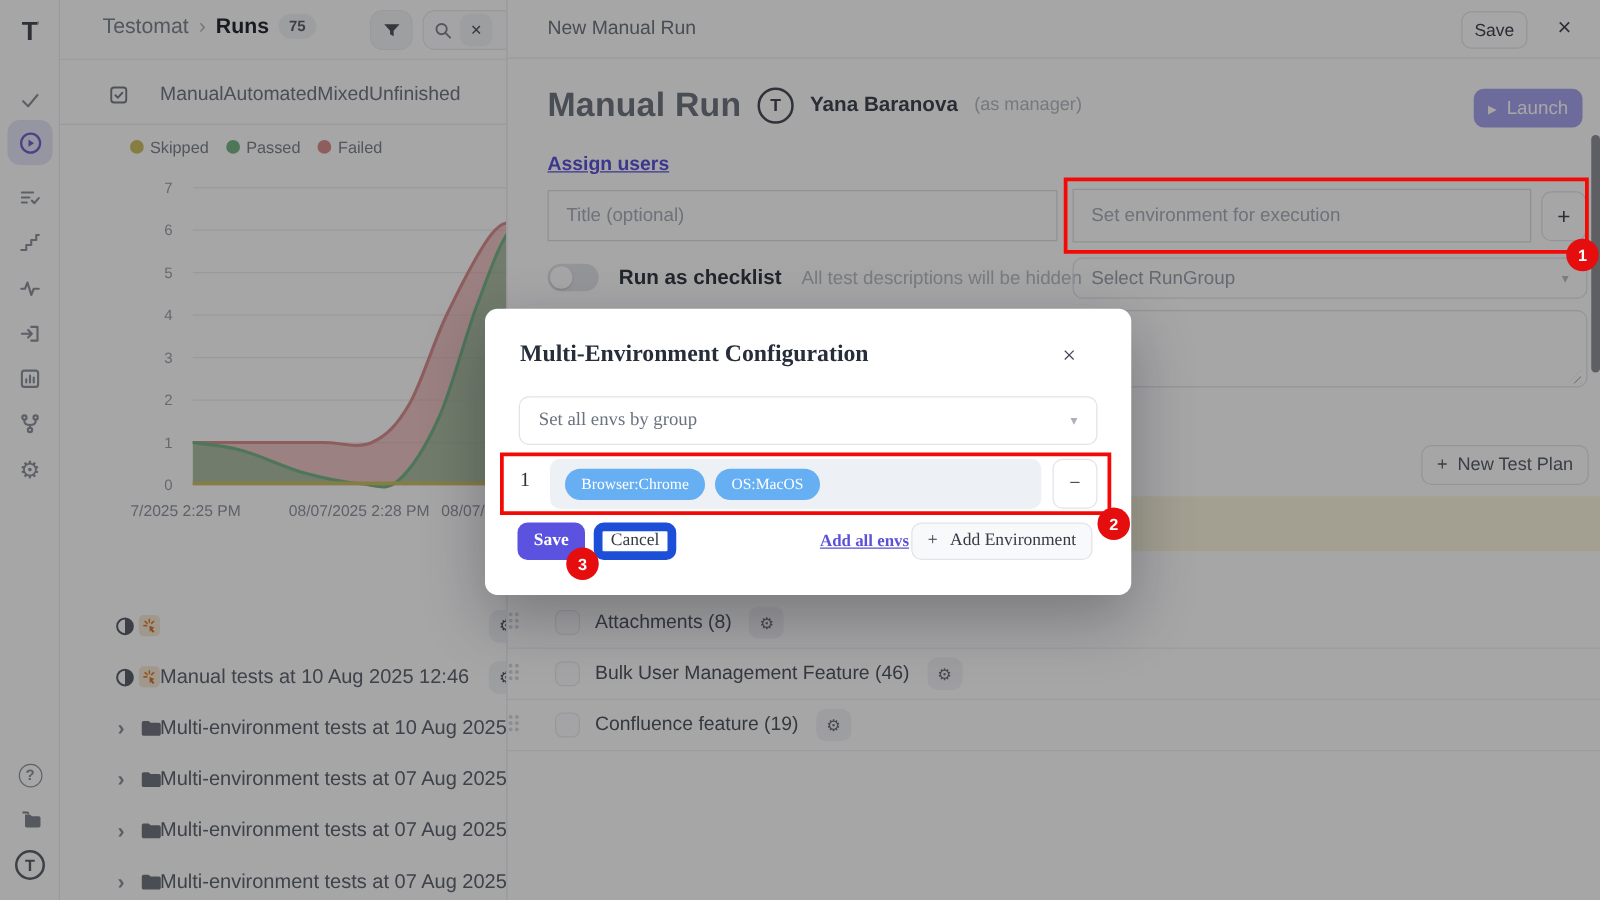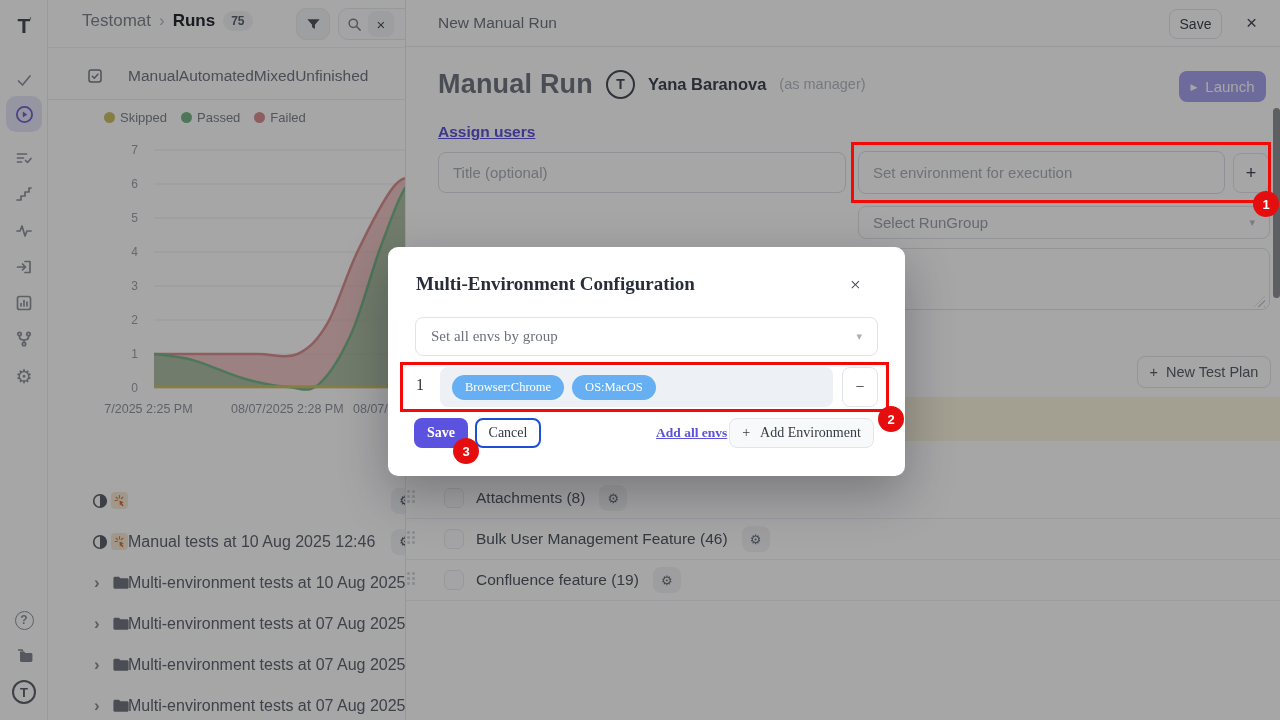--- a/index.html
+++ b/index.html
@@ -61,21 +61,21 @@
   .d-save { position:absolute; left:763px; top:9px; width:53px; height:30px; background:#fff; border:1px solid #e3e5e8; border-radius:8px; font-size:14px; color:#3c414a; display:flex; align-items:center; justify-content:center; }
   .d-close { position:absolute; left:840px; top:12px; font-size:19px; color:#41464e; }
   .titlerow { position:absolute; left:32px; top:66px; height:36px; display:flex; align-items:center; gap:13px; }
   .d-title { font-size:27px; font-weight:bold; color:#6e747e; letter-spacing:.2px; }
   .avatar { width:29px; height:29px; border:2px solid #464b54; border-radius:50%; display:flex; align-items:center; justify-content:center; font-size:14px; font-weight:bold; color:#464b54; }
   .owner { font-size:16.5px; font-weight:bold; color:#3c424b; }
   .role { font-size:14.5px; color:#b4b9c0; }
   .launch { position:absolute; left:773px; top:71px; width:87px; height:31px; background:#a7a2ee; border-radius:8px; color:#fff; font-size:15px; display:flex; align-items:center; justify-content:center; gap:8px; }
   .launch .tri { font-size:9px; }
   .assign { position:absolute; left:32px; top:123px; font-size:15.5px; font-weight:bold; color:#5a51d8; text-decoration:underline; }
-  .inputbox { background:#fff; border:1px solid #dcdfe4; border-radius:8px; font-size:15px; color:#3c424b; padding:0 14px; font-family:"Liberation Sans",sans-serif; }
+  .inputbox { background:#fff; border:1px solid #dcdfe4; border-radius:0; font-size:15px; color:#3c424b; padding:0 14px; font-family:"Liberation Sans",sans-serif; }
   .inputbox::placeholder { color:#a8aeb7; }
   .ti { position:absolute; left:32px; top:152px; width:408px; height:41px; }
   .togglerow { position:absolute; left:32px; top:209px; height:26px; display:flex; align-items:center; gap:16px; }
   .toggle { width:41px; height:22px; background:#e1e4e8; border-radius:999px; position:relative; }
   .toggle .knob { position:absolute; left:2px; top:2px; width:18px; height:18px; background:#fff; border-radius:50%; box-shadow:0 1px 2px rgba(0,0,0,.15); }
   .cl-label { font-size:16.5px; font-weight:bold; color:#30363f; }
   .cl-hint { font-size:15px; color:#b7bcc3; }
   .env-input { position:absolute; left:452px; top:151px; width:367px; height:43px; }
   .plus-btn { position:absolute; left:827px; top:153px; width:36px; height:40px; background:#fff; border:1px solid #e1e4e8; border-radius:8px; font-size:18px; color:#3f444d; display:flex; align-items:center; justify-content:center; }
   .rungroup { position:absolute; left:452px; top:206px; width:412px; height:33px; border:1px solid #e0e3e7; border-radius:8px; display:flex; align-items:center; padding:0 14px; font-size:15px; color:#9aa1aa; }
@@ -100,21 +100,21 @@
   .modal { position:absolute; left:388px; top:247px; width:517px; height:229px; background:#fff; border-radius:10px; box-shadow:0 18px 50px rgba(15,18,28,.30); z-index:20;font-family:Liberation Serif, serif; }
   .m-title { position:absolute; left:28px; top:26px; font-size:19px; font-weight:bold; color:#272e3a; }
   .m-close { position:absolute; left:462px; top:27px; font-size:19px; color:#3f4550; }
   .m-select { position:absolute; left:27px; top:70px; width:463px; height:39px; border:1px solid #e0e3e8; border-radius:8px; display:flex; align-items:center; padding:0 15px; font-size:15px; color:#6a727d; }
   .m-select .caret { margin-left:auto; font-size:11px; color:#aab0b8; }
   .m-idx { position:absolute; left:28px; top:129px; font-size:16px; color:#2c323c; }
   .m-envfield { position:absolute; left:52px; top:120px; width:393px; height:40px; background:#edf0f4; border-radius:8px; display:flex; align-items:center; gap:8px; padding-left:12px; }
   .pill { background:#66aff2; color:#fff; font-size:12.5px; padding:5px 13px; border-radius:999px; white-space:nowrap; }
   .m-minus { position:absolute; left:454px; top:120px; width:36px; height:40px; background:#fff; border:1px solid #e2e4e9; border-radius:8px; display:flex; align-items:center; justify-content:center; font-size:16px; color:#2e343d; }
   .m-save { position:absolute; left:26px; top:171px; width:54px; height:30px; background:#5c52e0; border-radius:8px; color:#fff; font-size:14px; font-weight:bold; display:flex; align-items:center; justify-content:center; }
-  .m-cancel { position:absolute; left:87px; top:171px; width:66px; height:30px; background:#fff; border:2px solid #1d4ed8; border-radius:8px; color:#333a44; font-size:14px; display:flex; align-items:center; justify-content:center; }
+  .m-cancel { position:absolute; left:87px; top:171px; width:66px; height:30px; background:#fff; border:7px solid #1d4ed8; border-radius:8px; color:#333a44; font-size:14px; display:flex; align-items:center; justify-content:center; }
   .m-addall { position:absolute; left:268px; top:178px; font-size:13.5px; font-weight:bold; color:#5a51d8; text-decoration:underline; }
   .m-addenv { position:absolute; left:341px; top:171px; width:145px; height:30px; background:#f8f9fa; border:1px solid #e2e4e9; border-radius:8px; color:#343b45; font-size:14px; display:flex; align-items:center; justify-content:center; gap:10px; }
 
   
   .anno-box { position:absolute; border:3px solid #f30a06; z-index:30; }
   .anno1 { left:851px; top:142px; width:420px; height:61px; }
   .anno2 { left:400px; top:362px; width:489px; height:50px; z-index:30; }
   .badge { position:absolute; width:26px; height:26px; background:#e50d0d; border-radius:50%; color:#fff; font-size:13px; font-weight:bold; display:flex; align-items:center; justify-content:center; z-index:31; }
   .badge1 { left:1253px; top:191px; }
   .badge2 { left:878px; top:406px; }
@@ -364,20 +364,27 @@
         </span>
       <span class="owner">Yana Baranova</span>
       <span class="role">(as manager)</span>
     </div>
     <span class="launch">
       <span class="tri">▶</span>
       <span>Launch</span>
     </span>
     <a class="assign">Assign users</a>
     <input class="inputbox ti" placeholder="Title (optional)" style="">
+    <div class="togglerow">
+      <span class="toggle">
+          <span class="knob"></span>
+        </span>
+      <span class="cl-label">Run as checklist</span>
+      <span class="cl-hint">All test descriptions will be hidden</span>
+    </div>
     <input class="inputbox env-input" placeholder="Set environment for execution" style="">
     <span class="plus-btn">
         <span>+</span>
       </span>
     <div class="rungroup">
       <span>Select RunGroup</span>
       <span class="caret">▾</span>
     </div>
     <textarea class="d-textarea" style=""></textarea>
     <span class="resize-glyph"></span>

